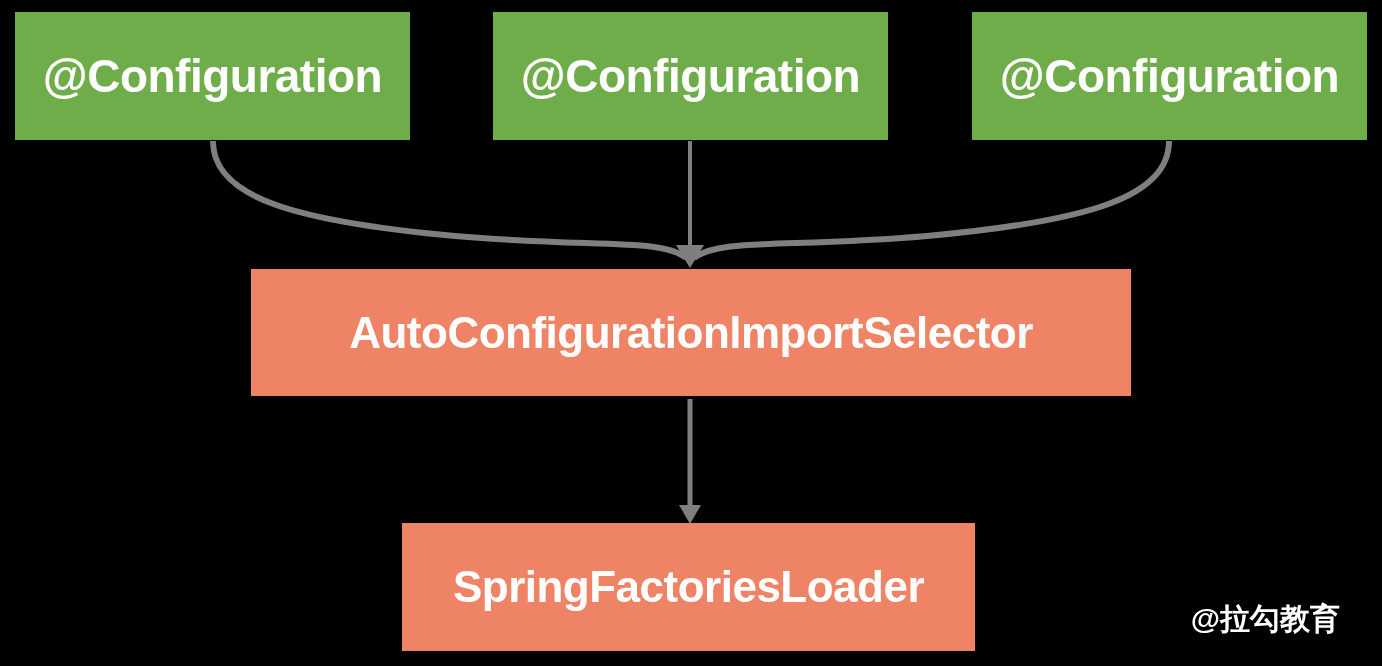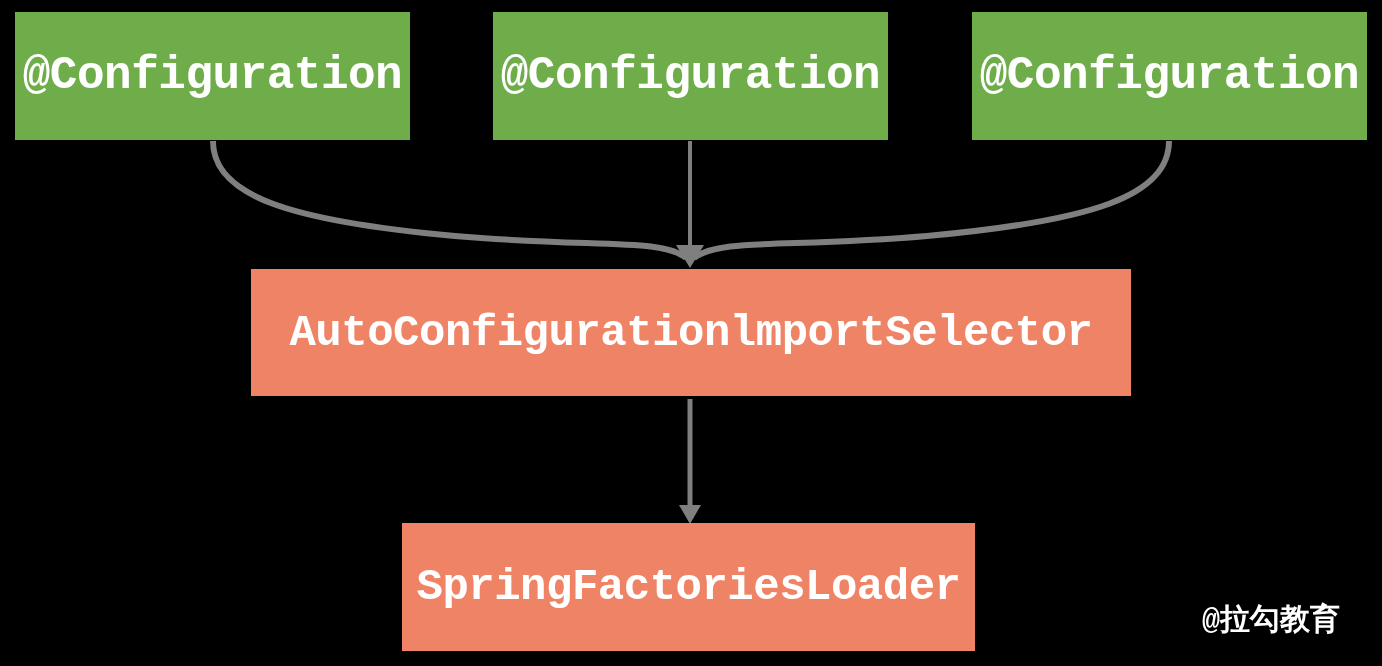--- a/index.html
+++ b/index.html
@@ -6,21 +6,21 @@
     margin: 0;
     padding: 0;
     background: #000;
   }
   .stage {
     position: relative;
     width: 1382px;
     height: 666px;
     background: var(--bg, #000);
     overflow: hidden;
-    font-family: Liberation Mono, monospace;
+    font-family: Liberation Sans, sans-serif;
   }
   .node {
     position: absolute;
     display: flex;
     align-items: center;
     justify-content: center;
     color: var(--text, #fff);
     font-weight: bold;
     letter-spacing: -0.5px;
     box-sizing: border-box;

